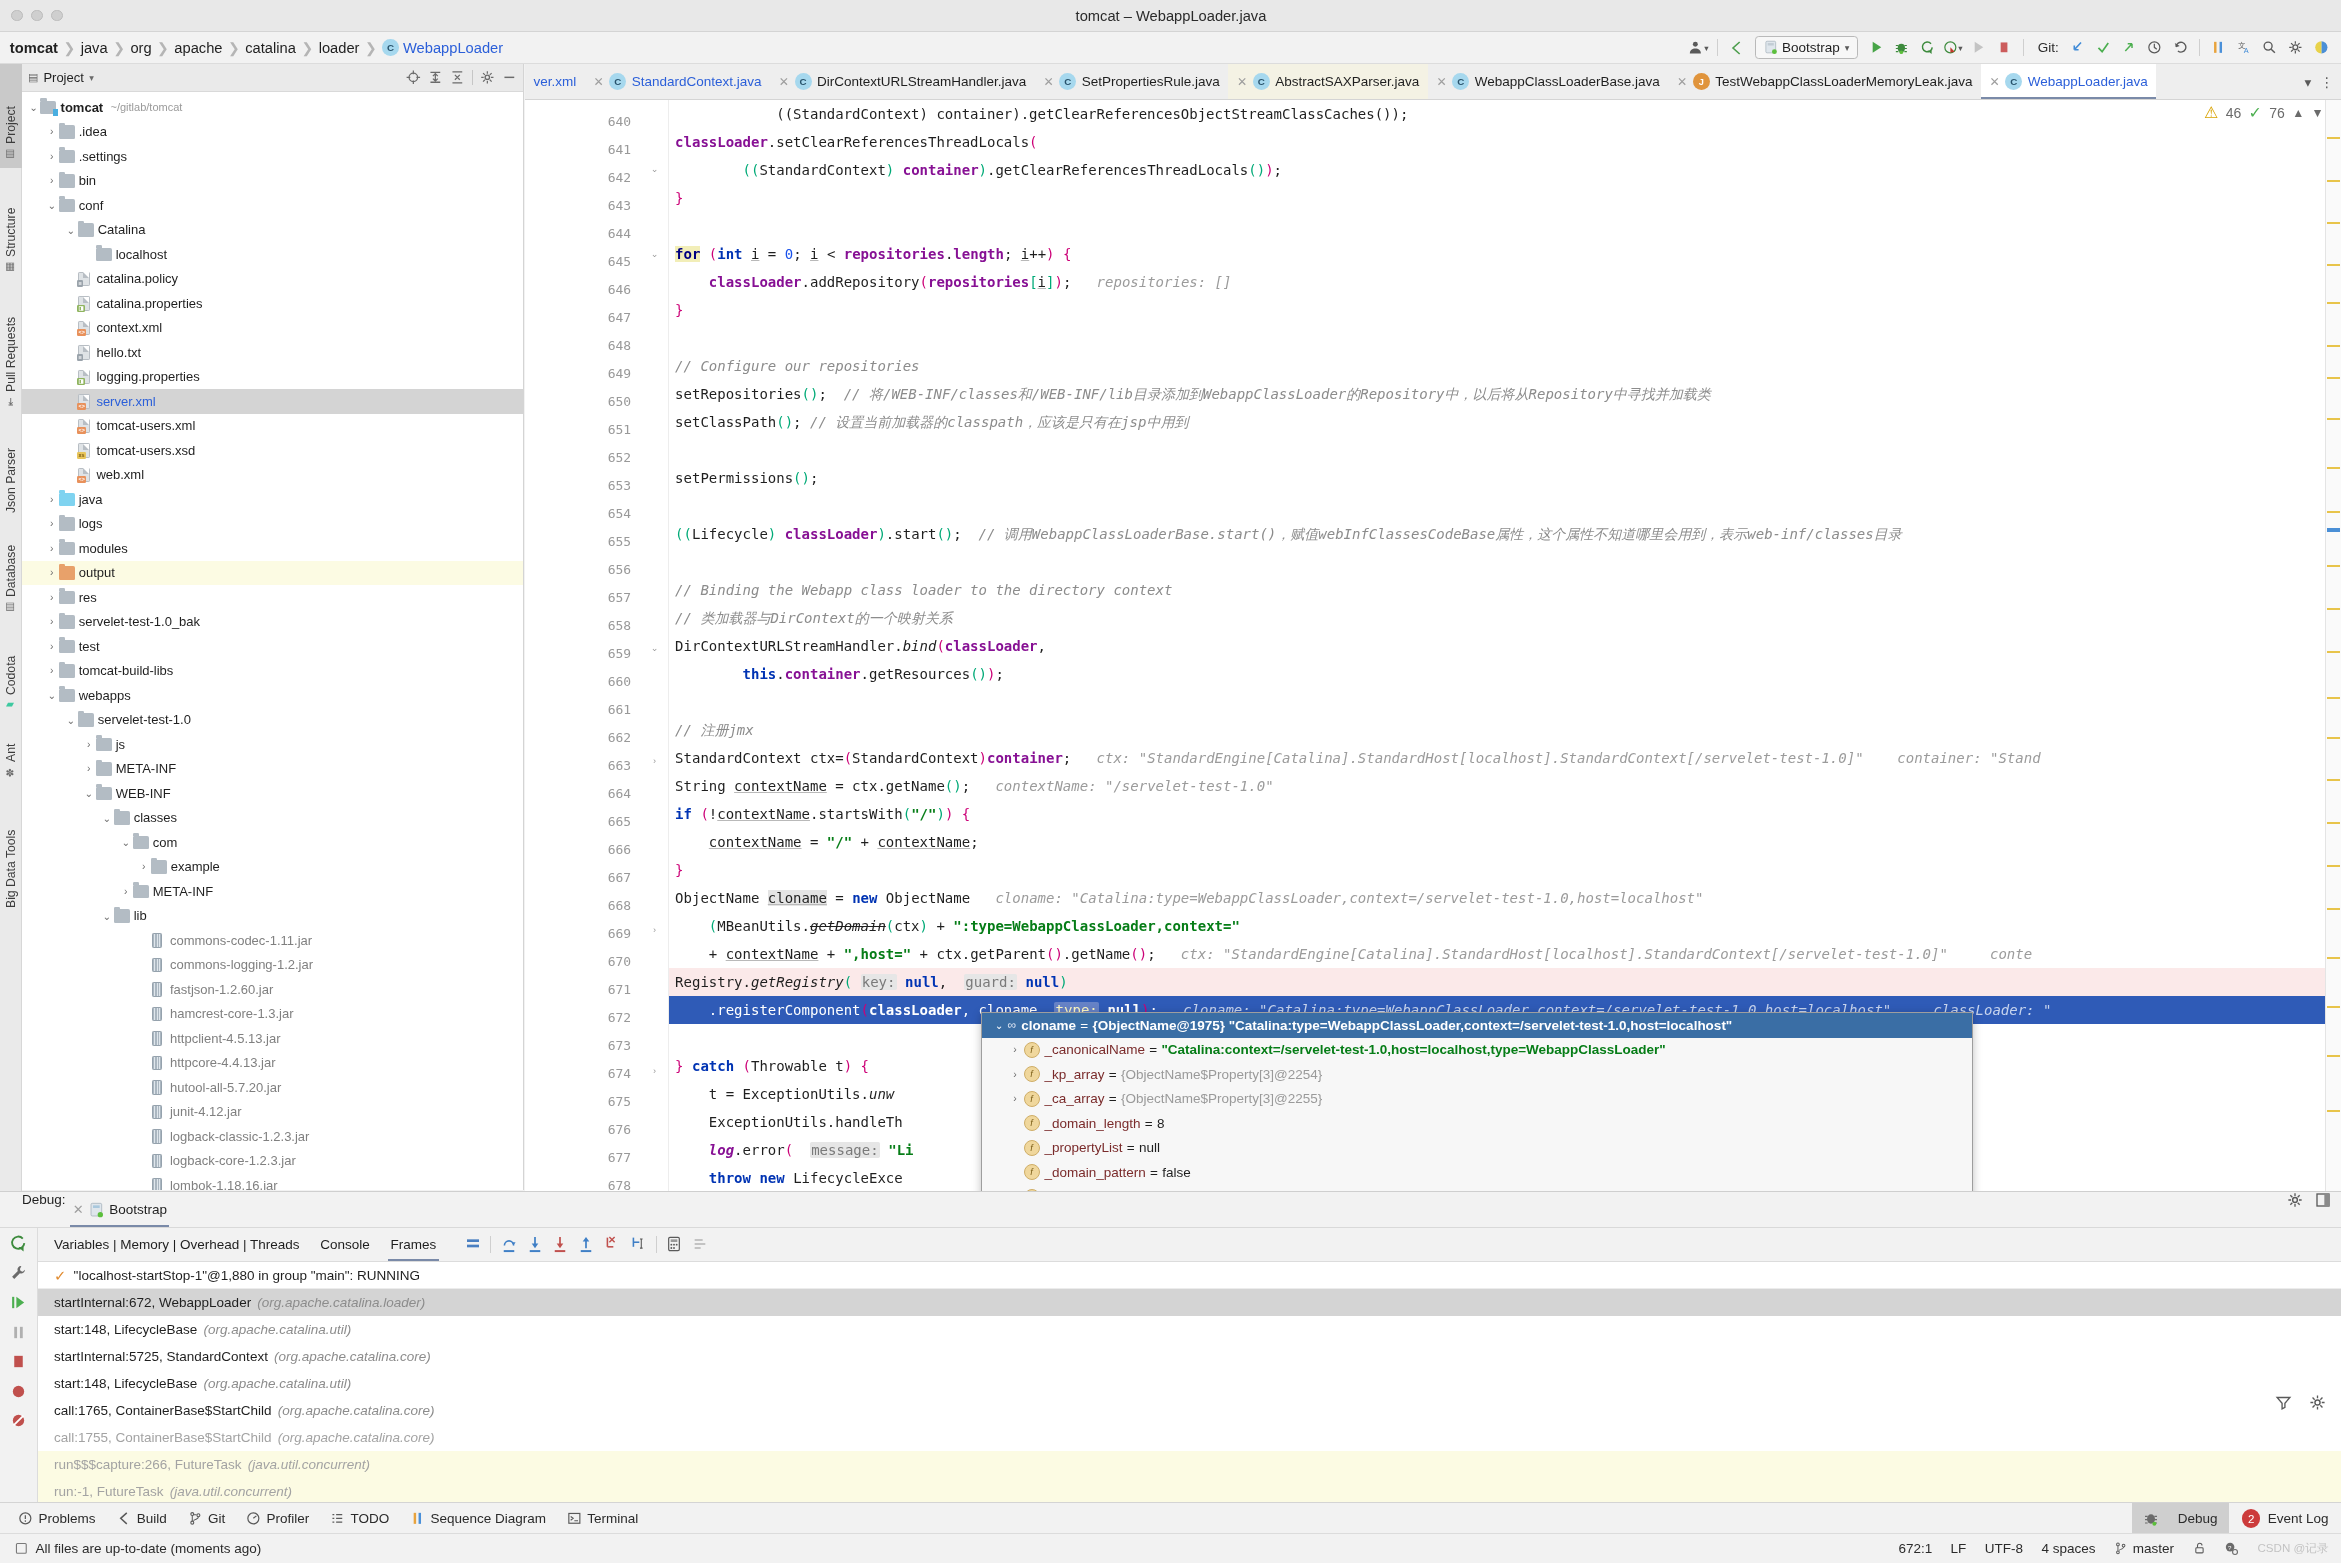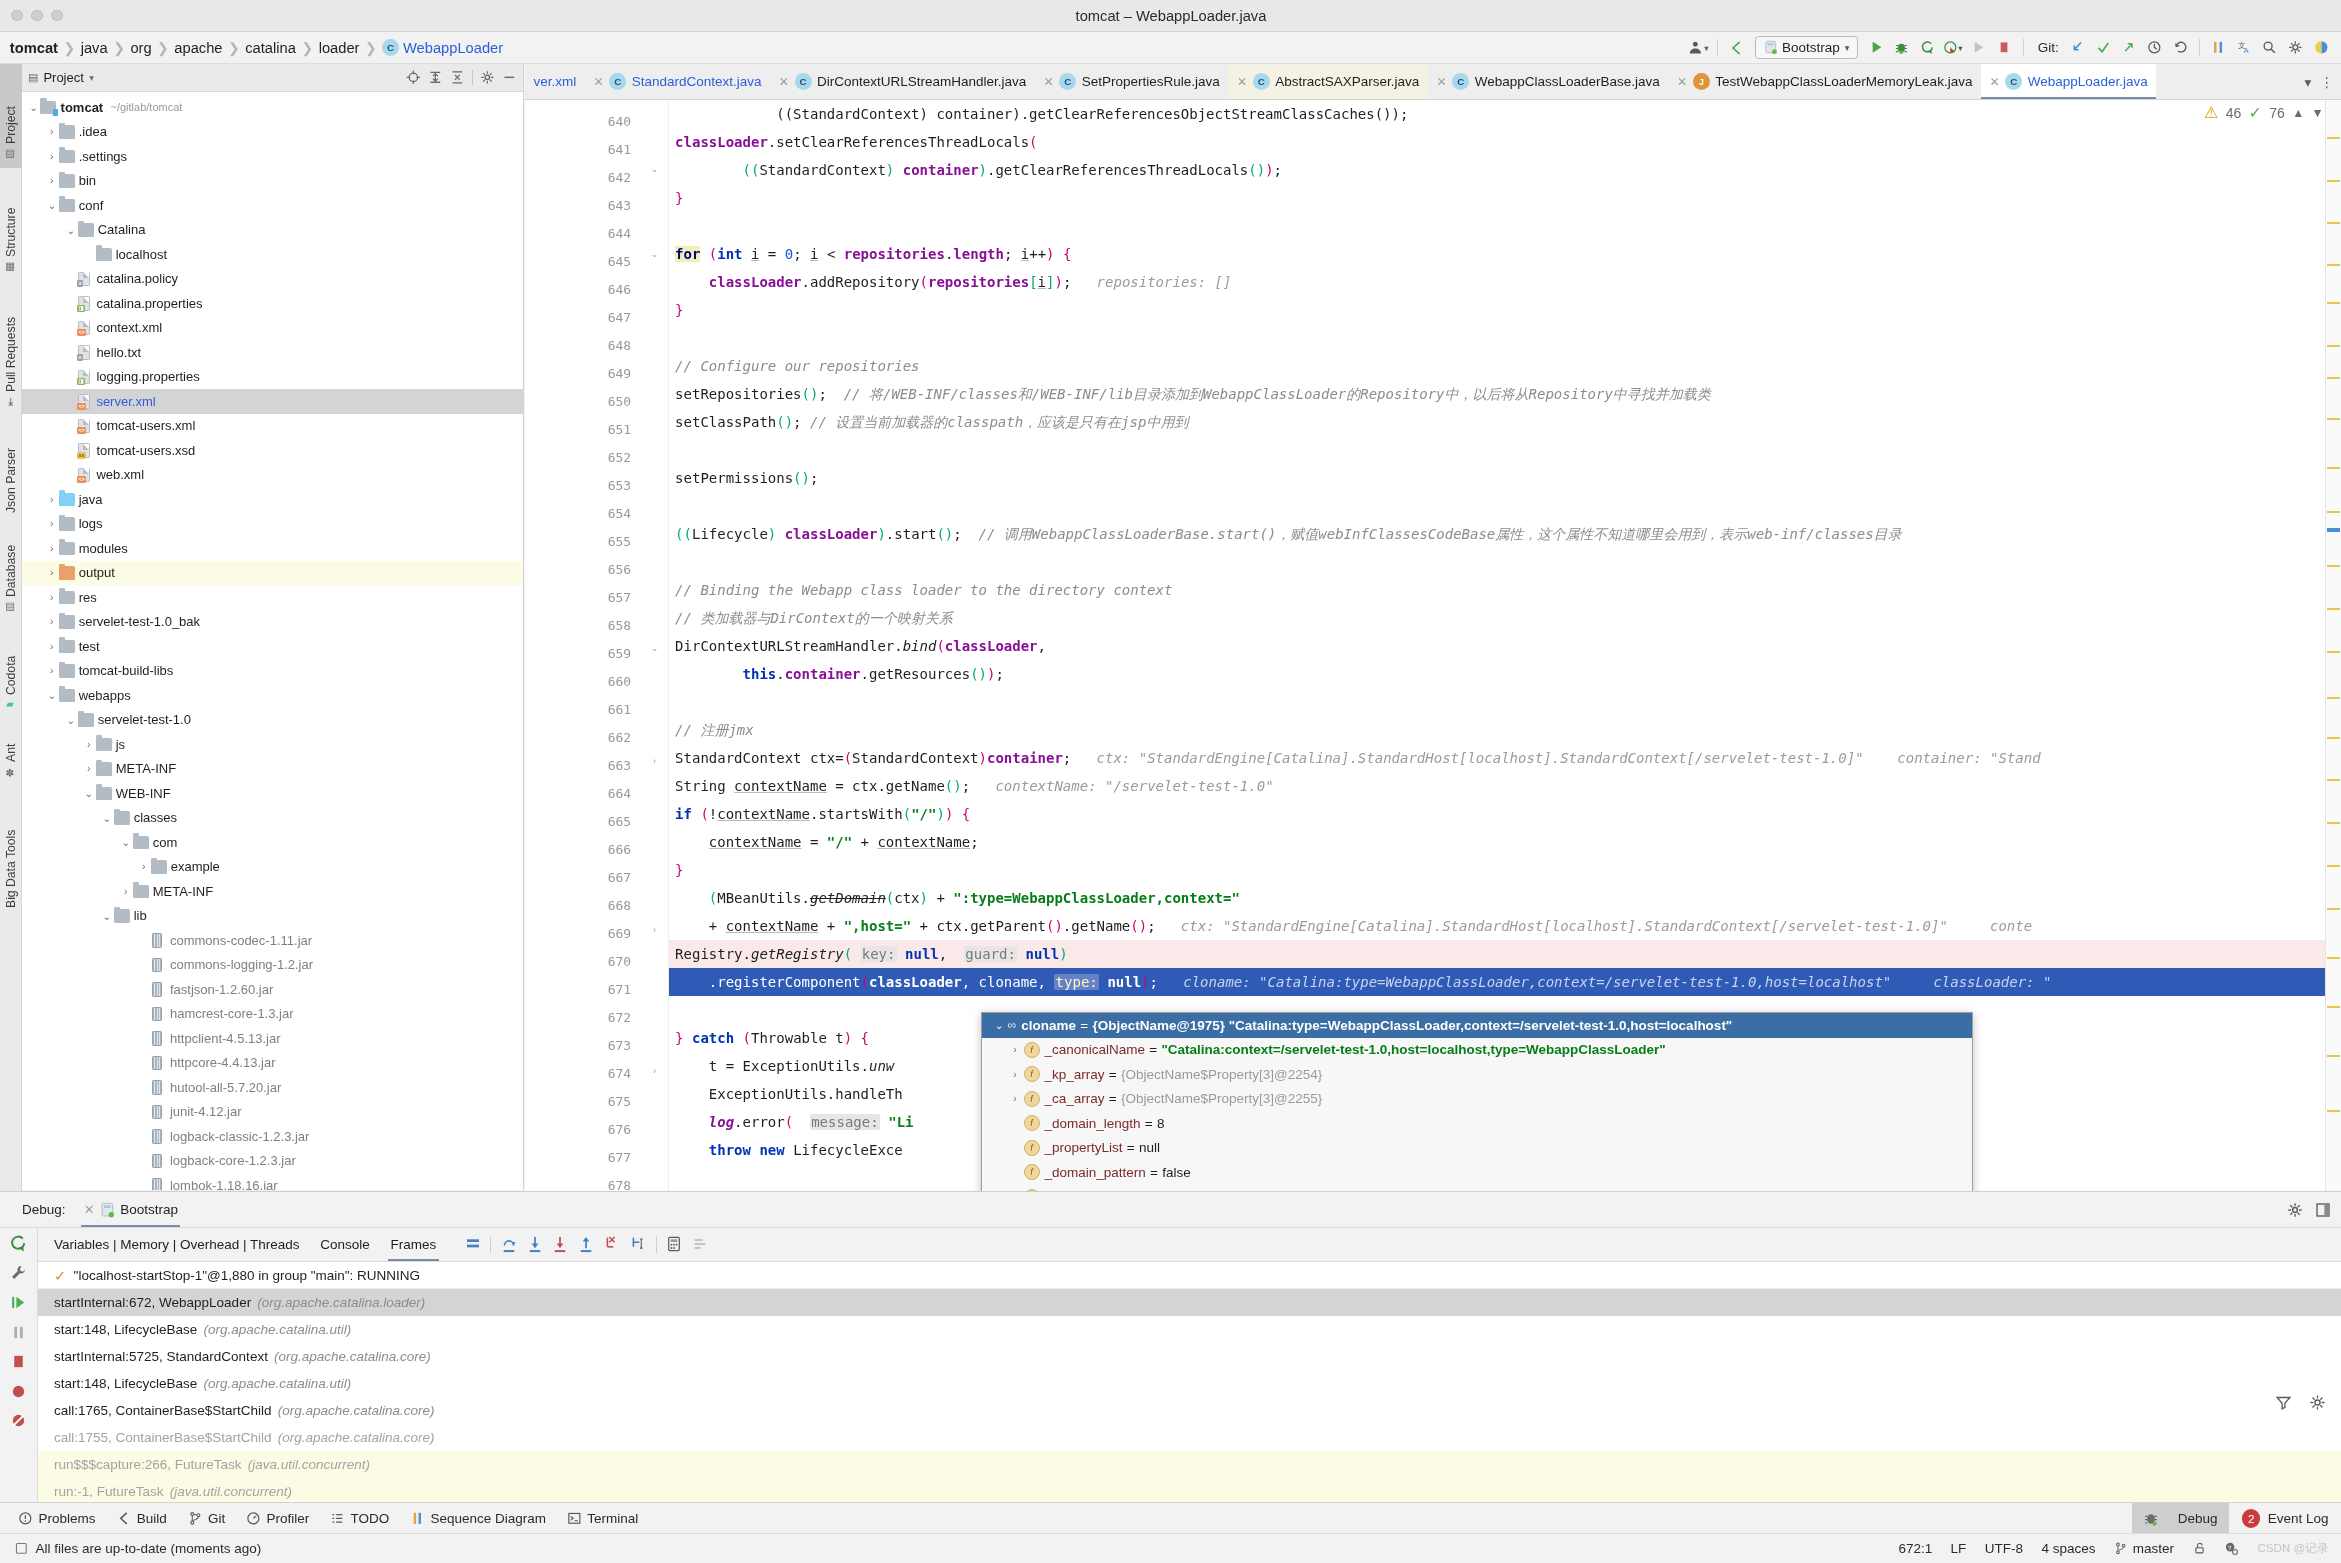--- a/index.html
+++ b/index.html
@@ -253,21 +253,21 @@
     border-top:0.6px solid #d4d4d4; display:flex; align-items:center; gap:16px; padding-left:11px;
     color:#7a7a7a; font-size:14.7px; background:#f7f7f7;
   }
 
   
   .dbgwin {
     position:absolute; left:0; top:1191px; width:2342px; height:311px;
     background:#f2f2f2; border-top:0.6px solid #cfcfcf;
   }
   .dbghead {
-    height:36px; display:flex; align-items:center; padding-left:22px; gap:12px;
+    height:36px; display:flex; padding-left:22px; gap:1px;
     font-size:13.5px; color:#1f1f1f; border-bottom:0.6px solid #d9d9d9; position:relative;
   }
   .dbghead .bsTab {
     display:flex; align-items:center; gap:5.5px; position:relative; padding:0 6.1px; height:100%;
   }
   .dbghead .bsTab::after {
     content:''; position:absolute; bottom:0; left:3.7px; right:3.7px; height:2.4px; background:#7a8aa8;
   }
   .dbghead-right { margin-left:auto; display:flex; gap:12.2px; padding-right:11px; color:#5a5a5a; font-size:13.5px;}
   .dbgbody { display:flex; height:275px; }
@@ -928,20 +928,21 @@
         <div class="cline"><span class="cmt">// 类加载器与DirContext的一个映射关系</span></div>
         <div class="cline">DirContextURLStreamHandler.<span class="cmt" style="font-style:italic;color:#1f1f1f">bind</span><span class="brkt1">(</span><span class="fld">classLoader</span>,</div>
         <div class="cline">        <span class="kw2">this</span>.<span class="fld">container</span>.getResources<span class="brkt2">()</span><span class="brkt1">)</span>;</div>
         <div class="cline">&nbsp;</div>
         <div class="cline"><span class="cmt">// 注册jmx</span></div>
         <div class="cline">StandardContext ctx=<span class="brkt1">(</span>StandardContext<span class="brkt1">)</span><span class="fld">container</span>;   <span class="hint">ctx: "StandardEngine[Catalina].StandardHost[localhost].StandardContext[/servelet-test-1.0]"    container: "Stand</span></div>
         <div class="cline">String <span class="ul">contextName</span> = ctx.getName<span class="brkt2">()</span>;   <span class="hint">contextName: "/servelet-test-1.0"</span></div>
         <div class="cline"><span class="kw2">if</span> <span class="brkt1">(</span>!<span class="ul">contextName</span>.startsWith<span class="brkt2">(</span><span class="str">"/"</span><span class="brkt2">)</span><span class="brkt1">)</span> <span class="brkt1">{</span></div>
         <div class="cline">    <span class="ul">contextName</span> = <span class="str">"/"</span> + <span class="ul">contextName</span>;</div>
         <div class="cline"><span class="brkt1">}</span></div>
+        <div class="cline">ObjectName <span class="ul hl-var">cloname</span> = <span class="kw2">new</span> ObjectName   <span class="hint">cloname: "Catalina:type=WebappClassLoader,context=/servelet-test-1.0,host=localhost"</span></div>
         <div class="cline">    <span class="brkt2">(</span>MBeanUtils.<span class="cmt" style="color:#1f1f1f;text-decoration:line-through">getDomain</span><span class="brkt2">(</span>ctx<span class="brkt2">)</span> + <span class="str">":type=WebappClassLoader,context="</span></div>
         <div class="cline">    + <span class="ul">contextName</span> + <span class="str">",host="</span> + ctx.getParent<span class="brkt1">()</span>.getName<span class="brkt1">()</span>;   <span class="hint">ctx: "StandardEngine[Catalina].StandardHost[localhost].StandardContext[/servelet-test-1.0]"     conte</span></div>
         <div class="cline hl-pink">Registry.<span class="cmt" style="color:#1f1f1f">getRegistry</span><span class="brkt2">(</span> <span class="paramb">key:</span> <span class="kw2">null</span>,  <span class="paramb">guard:</span> <span class="kw2">null</span><span class="brkt2">)</span></div>
         <div class="cline hl-blue">    .registerComponent<span class="brkt1">(</span><span class="fld">classLoader</span>, cloname, <span class="paramb">type:</span> <span class="kw">null</span><span class="brkt1">)</span>;   <span class="hint">cloname: "Catalina:type=WebappClassLoader,context=/servelet-test-1.0,host=localhost"     classLoader: "</span></div>
         <div class="cline">&nbsp;</div>
         <div class="cline"><span class="brkt1">}</span> <span class="kw2">catch</span> <span class="brkt1">(</span>Throwable t<span class="brkt1">)</span> <span class="brkt1">{</span></div>
         <div class="cline">    t = ExceptionUtils.<span class="cmt" style="color:#1f1f1f;font-style:italic">unw</span></div>
         <div class="cline">    ExceptionUtils.handleTh</div>
         <div class="cline">    <span class="fld" style="font-style:italic">log</span>.error<span class="brkt1">(</span>  <span class="paramb">message:</span> <span class="str">"Li</span></div>
         <div class="cline">    <span class="kw2">throw</span> <span class="kw2">new</span> LifecycleExce</div>

